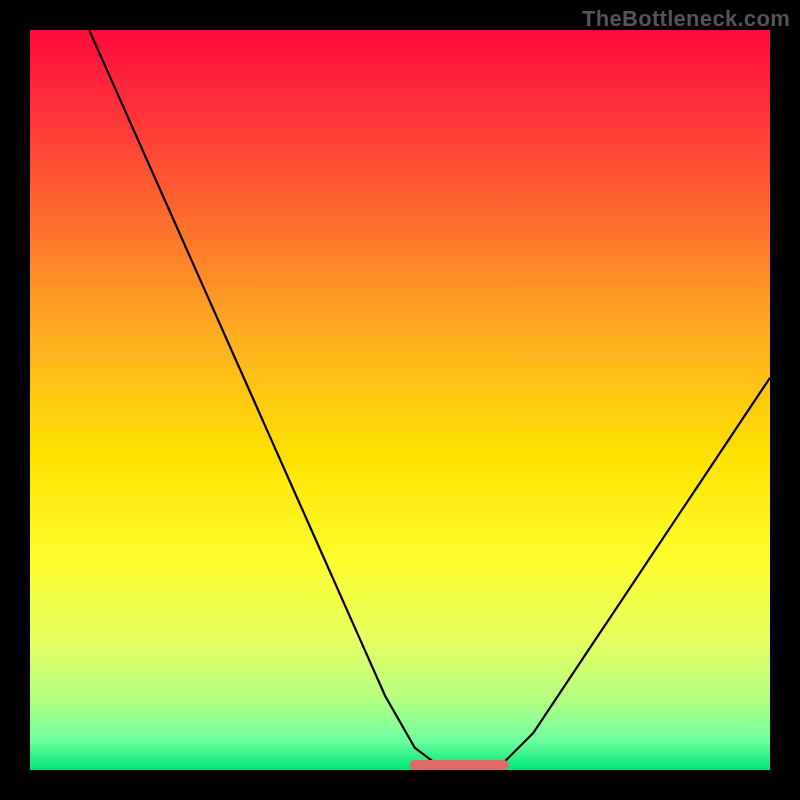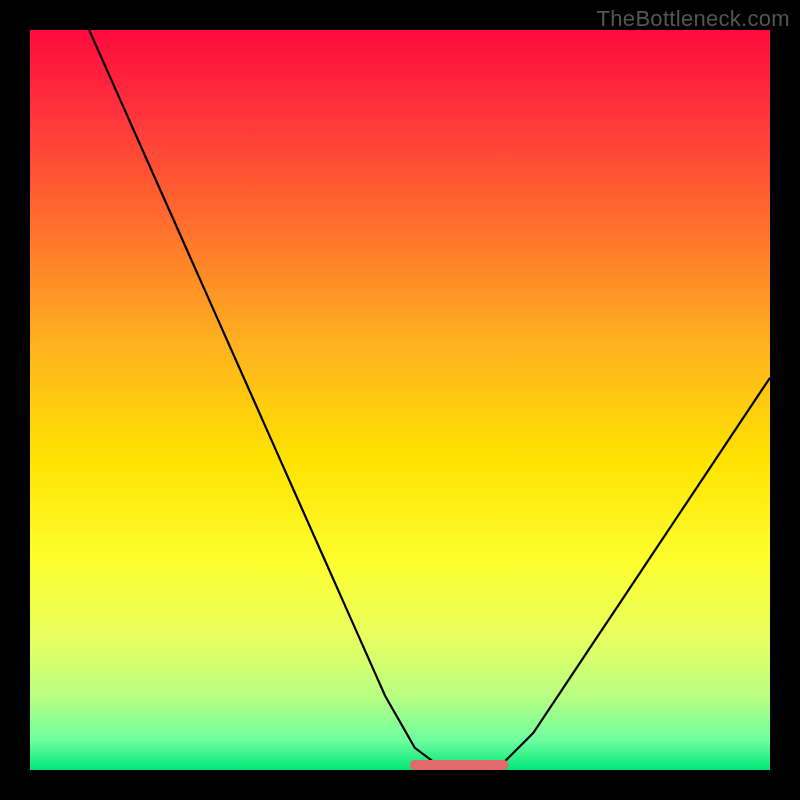--- a/index.html
+++ b/index.html
@@ -31,21 +31,21 @@
       #6effa0 96%,
       #00e676 100%
     );
   }
   .watermark {
     position: absolute;
     top: 6px;
     right: 10px;
     color: #555;
     font-size: 22px;
-    font-weight: 400;
+    font-weight: 700;
     letter-spacing: 0.3px;
     user-select: none;
   }
   svg.overlay {
     position: absolute;
     left: 30px;
     top: 30px;
     width: 740px;
     height: 740px;
   }

